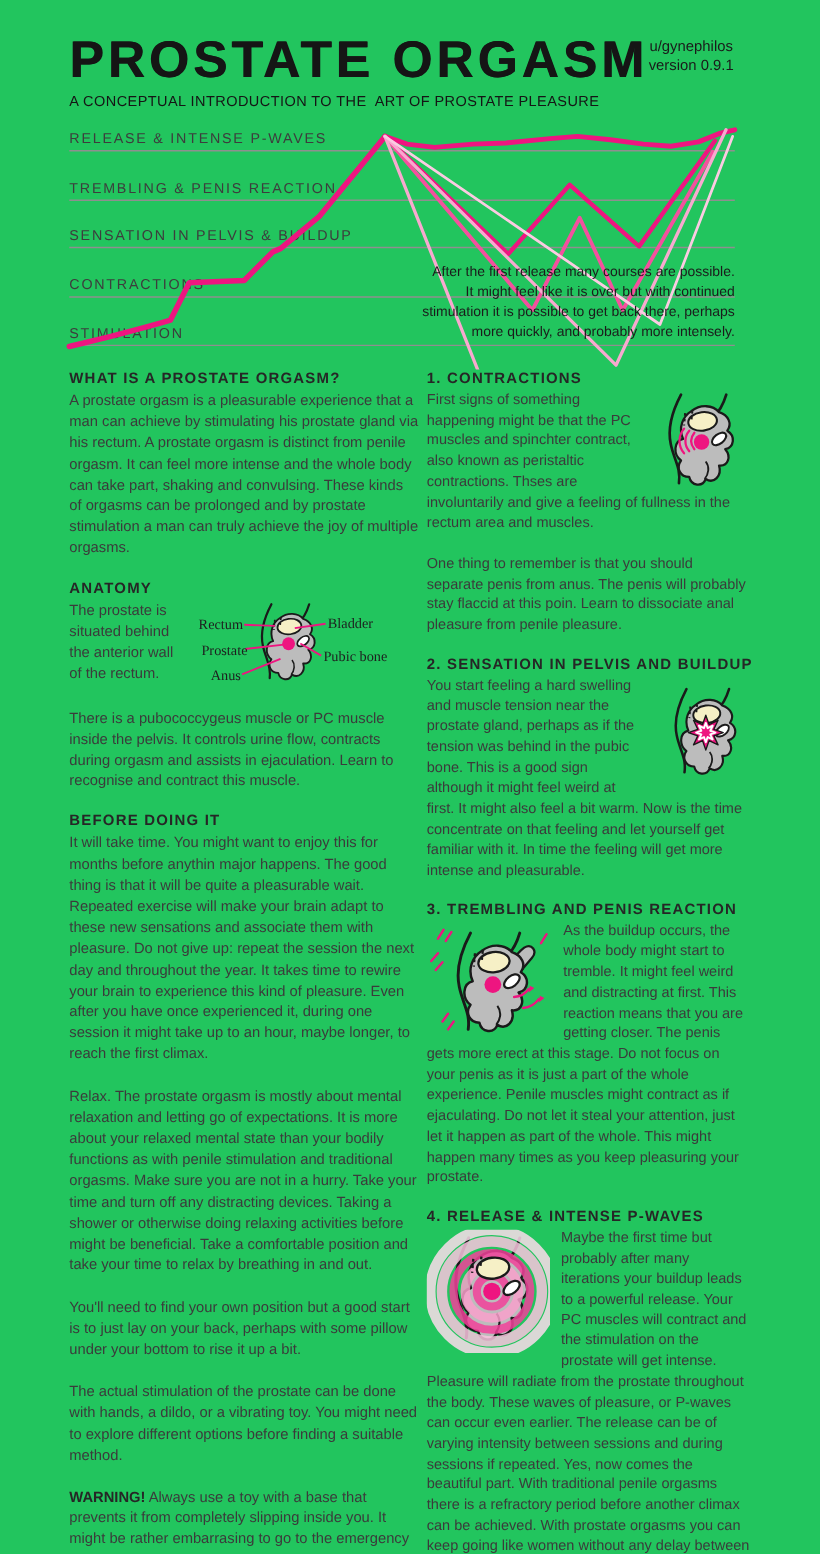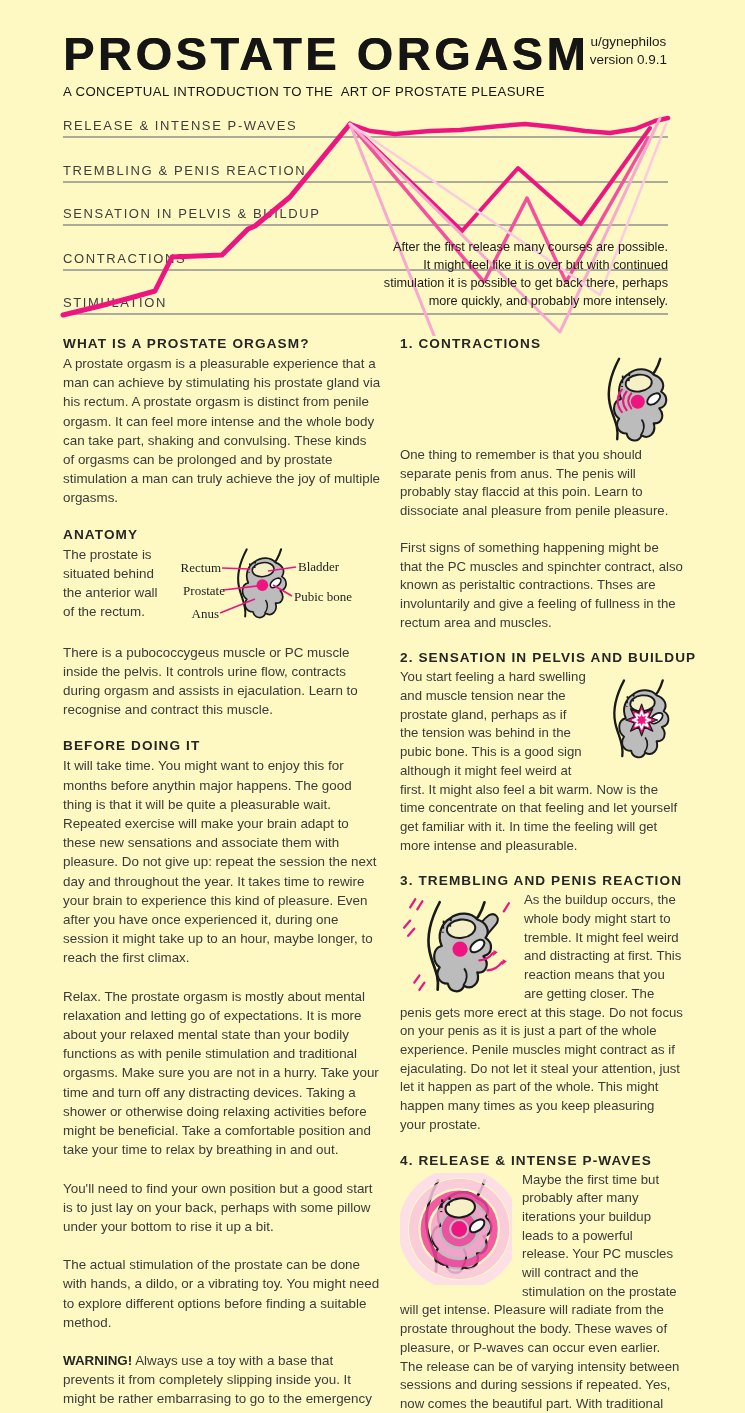--- a/index.html
+++ b/index.html
@@ -1,16 +1,16 @@
 <!DOCTYPE html>
 <html><head>
 <meta charset="utf-8">
 <style>
   html,body{margin:0;padding:0;background:#ffffff;}
-  .page{position:relative;width:745px;height:1413px;background:#fef9c3;overflow:hidden;
+  .page{position:relative;width:745px;height:1413px;background:#22c55e;overflow:hidden;
         font-family:"Liberation Sans","DejaVu Sans",sans-serif;color:#3b3b3b;}
 
   
   .header{position:absolute;top:30px;left:63px;right:60px;}
   .title{font-size:47px;font-weight:bold;letter-spacing:3.5px;color:#151515;line-height:1;
          text-shadow:0.6px 0 0 #151515;white-space:nowrap;}
   .subtitle{margin-top:7px;font-size:13.2px;letter-spacing:0.4px;color:#151515;white-space:pre;}
   .credit{position:absolute;top:3px;right:18px;text-align:center;font-size:13.5px;line-height:1.3;color:#1a1a1a;}
 
   
@@ -23,21 +23,21 @@
 
   
   .columns{position:absolute;top:336px;left:63px;display:flex;}
   .col-left{width:318px;margin-right:7px;}
   .col-right{width:295px;}
   h3{margin:15px 0 3px 0;font-size:13.6px;font-weight:bold;letter-spacing:1.1px;color:#262626;white-space:nowrap;}
   h3:first-child{margin-top:0;}
   .col-left p{margin:0 0 19px 0;font-size:13.4px;line-height:19.2px;}
   .col-left p.tight{margin-bottom:0;}
   .col-right p{margin:0 0 18px 0;font-size:13.2px;line-height:18.7px;}
-  .col-right .sec{overflow:visible;margin-left:12px;}
+  .col-right .sec{overflow:visible;}
   b{color:#262626;}
 
   
   .anat-row{display:flex;margin-bottom:4px;}
   .anat-intro{width:106px;flex:none;}
   .anat-diagram{position:relative;flex:none;width:212px;height:94px;font-size:13px;color:#1e1e1e;font-family:Liberation Serif, serif;}
   .anat-diagram .lab{position:absolute;white-space:nowrap;}
   .lab-rectum{right:160px;top:15px;}
   .lab-prostate{right:156px;top:38px;}
   .lab-anus{right:162px;top:61px;}
@@ -156,22 +156,22 @@
         <h3>1. CONTRACTIONS</h3>
         <svg class="icon-right" width="96" height="86" viewBox="0 0 100 92">
           <use href="#pelvis-body"></use>
           <g stroke="#EE1580" stroke-width="2.2" fill="none" stroke-linecap="round">
             <path d="M46,40 c-4,5 -4,11 0,16"></path>
             <path d="M41,38 c-5,6 -5,14 0,20"></path>
             <path d="M36,36 c-6,7 -6,17 0,24"></path>
           </g>
           <use href="#pelvis-organs"></use>
         </svg>
+        <p>First signs of something happening might be that the PC muscles and spinchter contract, also known as peristaltic contractions. Thses are involuntarily and give a feeling of fullness in the rectum area and muscles.</p>
         <p style="clear:both">One thing to remember is that you should separate penis from anus. The penis will probably stay flaccid at this poin. Learn to dissociate anal pleasure from penile pleasure.</p>
-        <p>First signs of something happening might be that the PC muscles and spinchter contract, also known as peristaltic contractions. Thses are involuntarily and give a feeling of fullness in the rectum area and muscles.</p>
       </div>
 
       <div class="sec">
         <h3>2. SENSATION IN PELVIS AND BUILDUP</h3>
         <svg class="icon-right" width="88" height="100" viewBox="0 0 100 96">
           <use href="#pelvis-body"></use>
           <use href="#pelvis-organs"></use>
           <polygon points="71,48 61.3,51.4 65.7,60.7 56.4,56.3 53,66 49.6,56.3 40.3,60.7 44.7,51.4 35,48 44.7,44.6 40.3,35.3 49.6,39.7 53,30 56.4,39.7 65.7,35.3 61.3,44.6" fill="#EE1580" stroke="#1a1a1a" stroke-width="1.4" stroke-linejoin="round"></polygon>
           <polygon points="63,48 57.6,49.9 60.1,55.1 54.9,52.6 53,58 51.1,52.6 45.9,55.1 48.4,49.9 43,48 48.4,46.1 45.9,40.9 51.1,43.4 53,38 54.9,43.4 60.1,40.9 57.6,46.1" fill="none" stroke="#ffffff" stroke-width="2" stroke-linejoin="round"></polygon>
         </svg>

